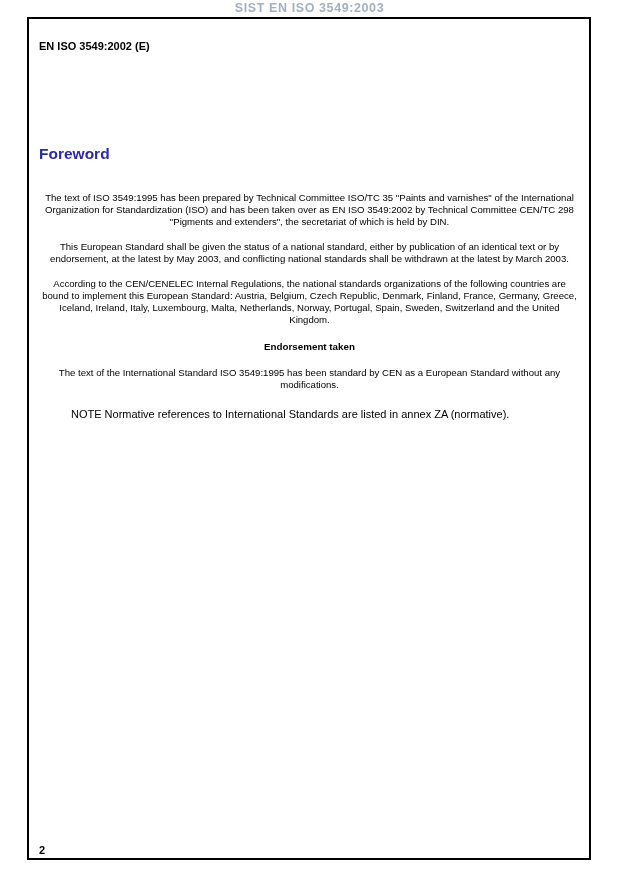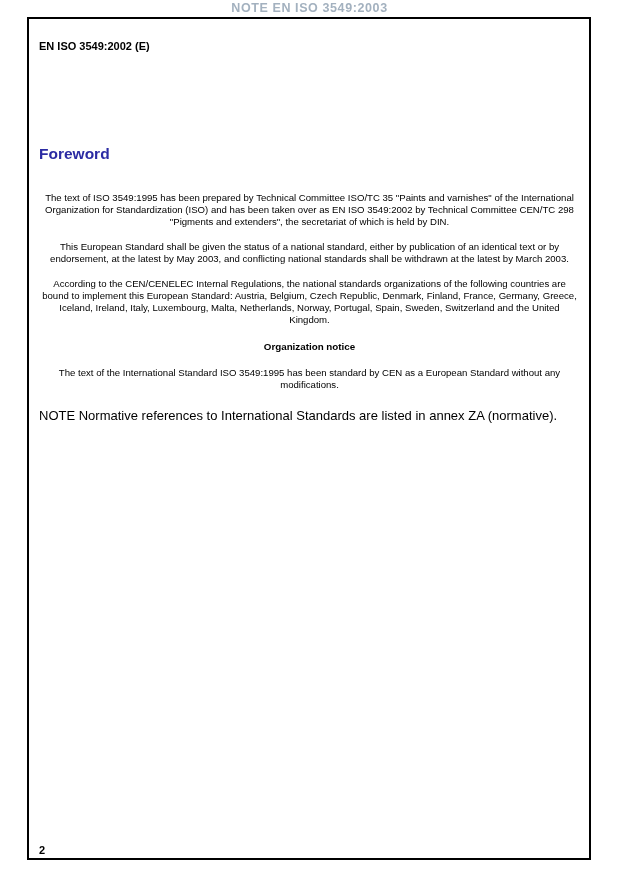--- a/index.html
+++ b/index.html
@@ -65,53 +65,54 @@
     }
     .endorsement-title {
       margin-top: 15px;
       text-align: center;
       font-size: 9.8px;
       font-weight: bold;
       line-height: 1.26;
     }
     .note {
       margin-top: 17px;
-      font-size: 13px;
+      font-size: 11px;
       line-height: 1.26;
+      margin-left: 32px;
     }
     .page-num {
       position: absolute;
       left: 39px;
       bottom: 21px;
       font-size: 11px;
       font-weight: bold;
     }
   </style>
 </head>
 <body>
 
 <div class="page">
 
-  <div class="watermark">NOTE EN ISO 3549:2003</div>
+  <div class="watermark">SIST EN ISO 3549:2003</div>
 
   <div class="frame"></div>
 
   <div class="content">
 
     <div class="doc-ref">EN ISO 3549:2002 (E)</div>
 
     <div class="foreword-title">Foreword</div>
 
     <div class="para first">The text of ISO 3549:1995 has been prepared by Technical Committee ISO/TC 35 "Paints and varnishes" of the International Organization for Standardization (ISO) and has been taken over as EN ISO 3549:2002 by Technical Committee CEN/TC 298 "Pigments and extenders", the secretariat of which is held by DIN.</div>
 
     <div class="para">This European Standard shall be given the status of a national standard, either by publication of an identical text or by endorsement, at the latest by May 2003, and conflicting national standards shall be withdrawn at the latest by March 2003.</div>
 
     <div class="para">According to the CEN/CENELEC Internal Regulations, the national standards organizations of the following countries are bound to implement this European Standard: Austria, Belgium, Czech Republic, Denmark, Finland, France, Germany, Greece, Iceland, Ireland, Italy, Luxembourg, Malta, Netherlands, Norway, Portugal, Spain, Sweden, Switzerland and the United Kingdom.</div>
 
-    <div class="endorsement-title">Organization notice</div>
+    <div class="endorsement-title">Endorsement taken</div>
 
     <div class="para">The text of the International Standard ISO 3549:1995 has been standard by CEN as a European Standard without any modifications.</div>
 
     <div class="note">NOTE  Normative references to International Standards are listed in annex ZA (normative).</div>
 
   </div>
 
   <div class="page-num">2</div>
 
 </div>

